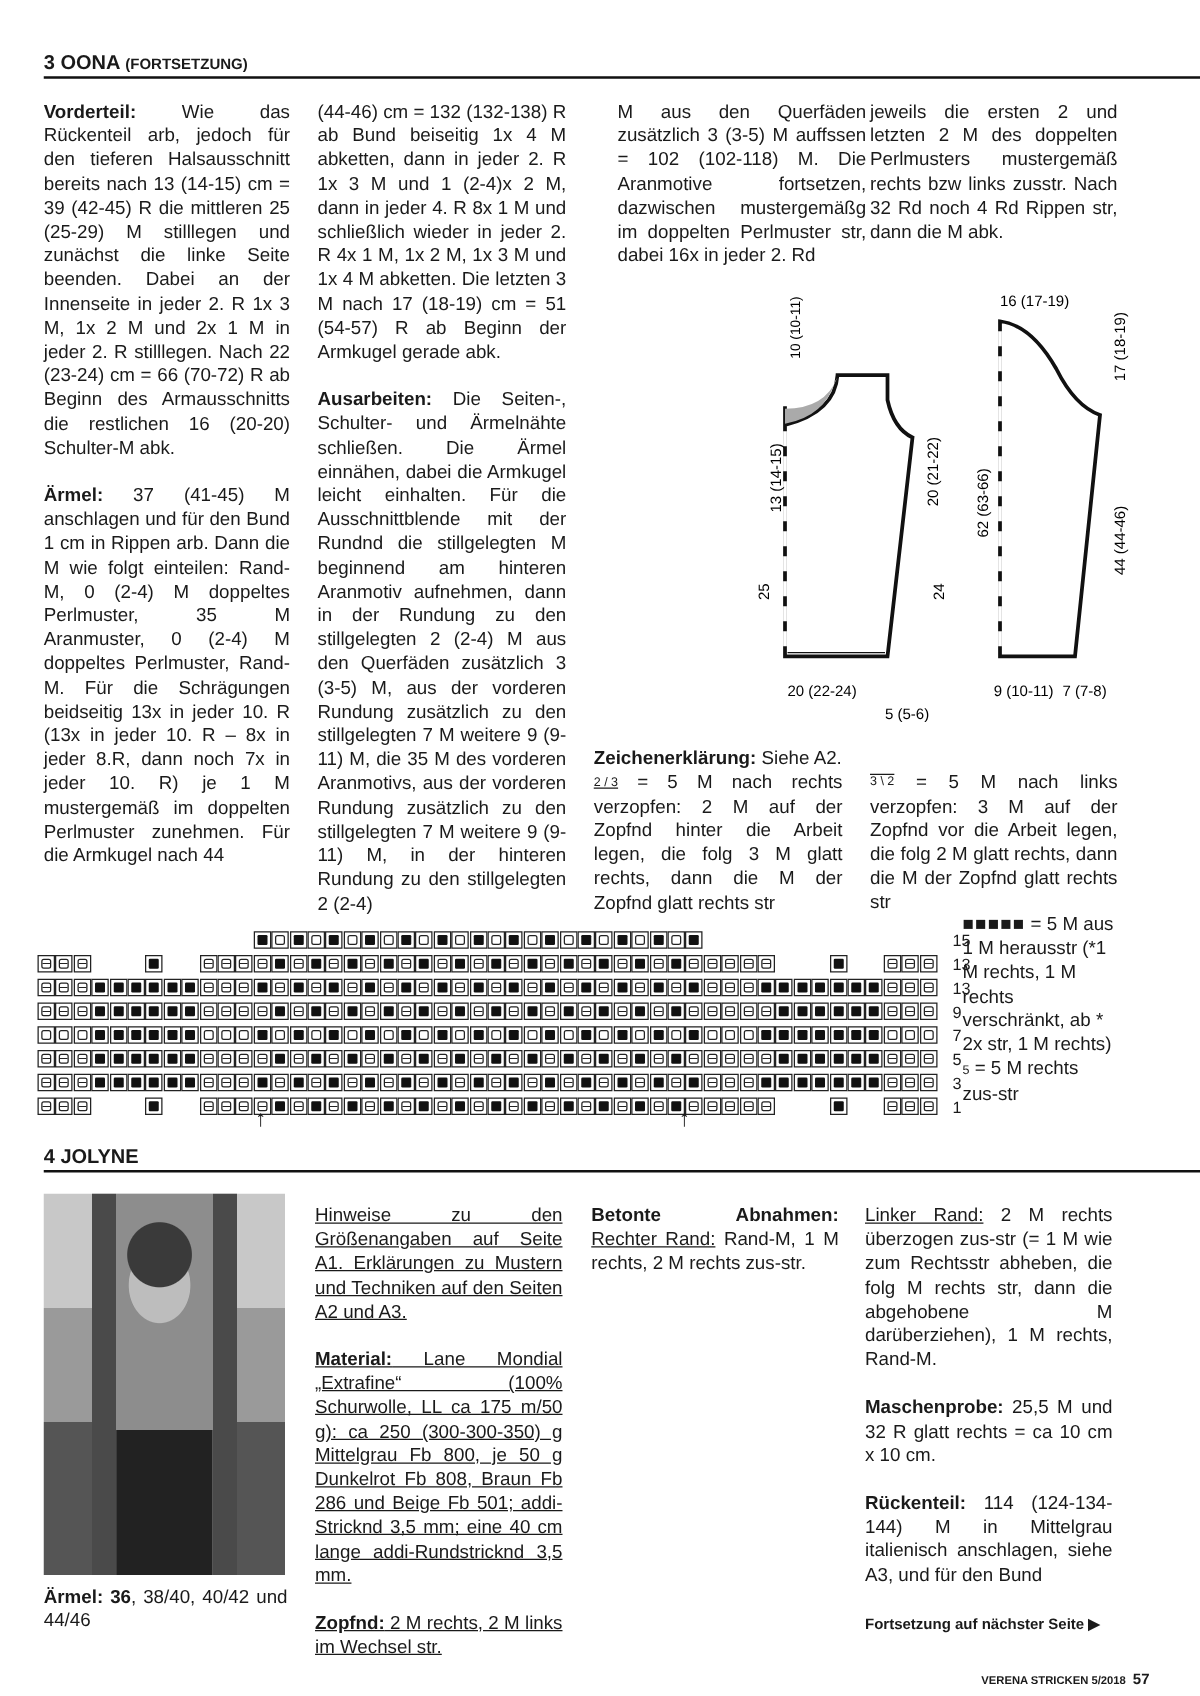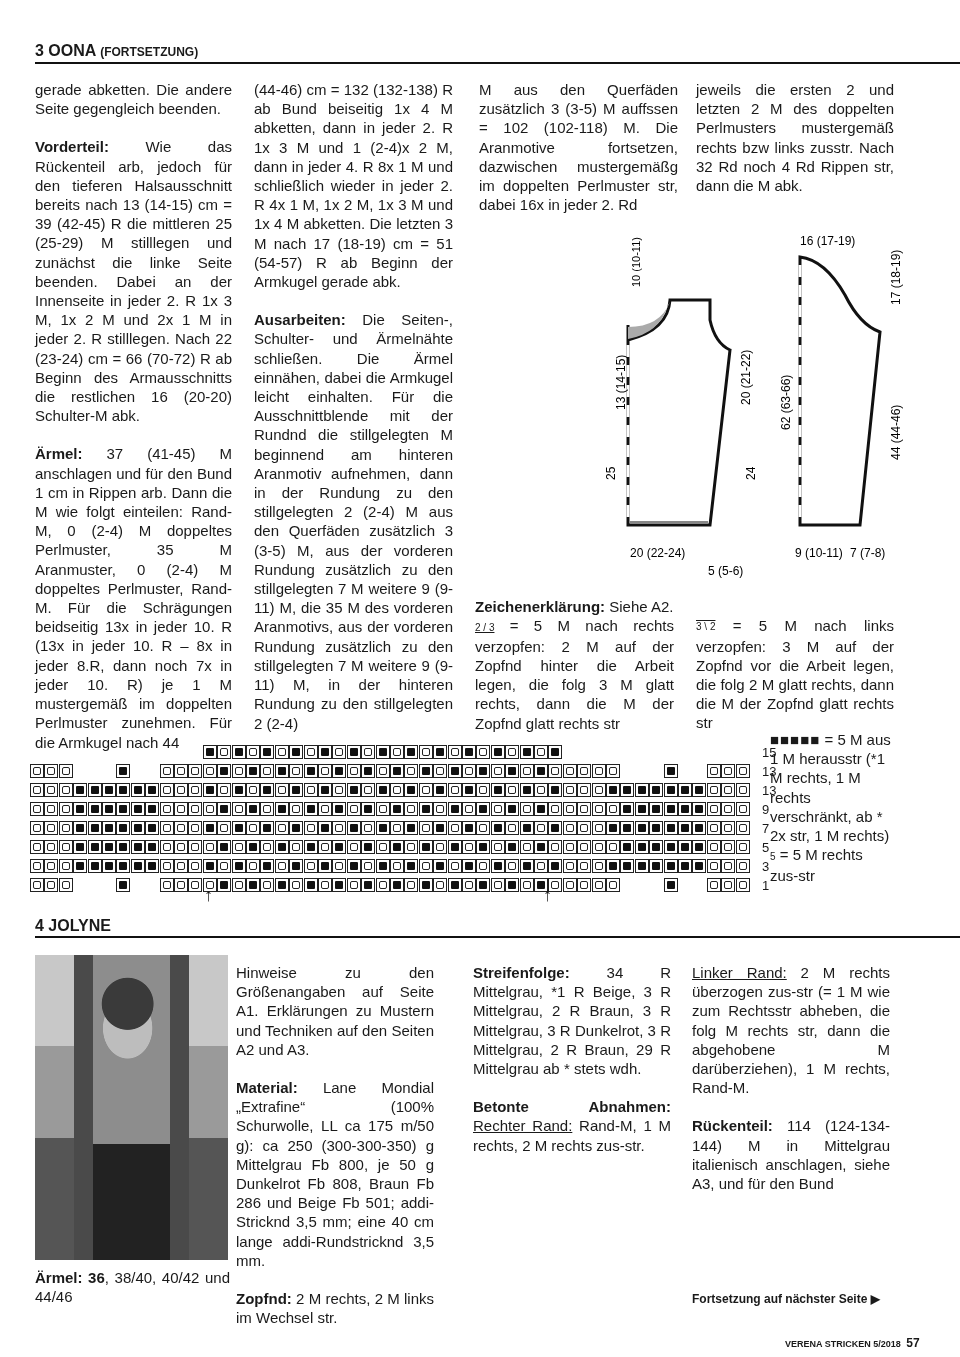--- a/index.html
+++ b/index.html
@@ -27,31 +27,30 @@
 </style>
 </head>
 <body>
 
 <div class="sec-head" style="top:42px;">
   <span>3 OONA</span>
   <span class="sub">(FORTSETZUNG)</span>
 </div>
 
 <div class="col" style="left:35px;top:80px;width:197px;">
-  <p>gerade abketten. Die andere Seite gegengleich beenden.</p>
   <p><b>Vorderteil:</b><span> Wie das Rückenteil arb, jedoch für den tieferen Halsausschnitt bereits nach 13 (14-15) cm = 39 (42-45) R die mittleren 25 (25-29) M stilllegen und zunächst die linke Seite beenden. Dabei an der Innenseite in jeder 2. R 1x 3 M, 1x 2 M und 2x 1 M in jeder 2. R stilllegen. Nach 22 (23-24) cm = 66 (70-72) R ab Beginn des Armausschnitts die restlichen 16 (20-20) Schulter-M abk.</span></p>
   <p><b>Ärmel:</b><span> 37 (41-45) M anschlagen und für den Bund 1 cm in Rippen arb. Dann die M wie folgt einteilen: Rand-M, 0 (2-4) M doppeltes Perlmuster, 35 M Aranmuster, 0 (2-4) M doppeltes Perlmuster, Rand-M. Für die Schrägungen beidseitig 13x in jeder 10. R (13x in jeder 10. R – 8x in jeder 8.R, dann noch 7x in jeder 10. R) je 1 M mustergemäß im doppelten Perlmuster zunehmen. Für die Armkugel nach 44</span></p>
 </div>
 
 <div class="col" style="left:254px;top:80px;width:199px;">
   <p>(44-46) cm = 132 (132-138) R ab Bund beiseitig 1x 4 M abketten, dann in jeder 2. R 1x 3 M und 1 (2-4)x 2 M, dann in jeder 4. R 8x 1 M und schließlich wieder in jeder 2. R 4x 1 M, 1x 2 M, 1x 3 M und 1x 4 M abketten. Die letzten 3 M nach 17 (18-19) cm = 51 (54-57) R ab Beginn der Armkugel gerade abk.</p>
   <p><b>Ausarbeiten:</b><span> Die Seiten-, Schulter- und Ärmelnähte schließen. Die Ärmel einnähen, dabei die Armkugel leicht einhalten. Für die Ausschnittblende mit der Rundnd die stillgelegten M beginnend am hinteren Aranmotiv aufnehmen, dann in der Rundung zu den stillgelegten 2 (2-4) M aus den Querfäden zusätzlich 3 (3-5) M, aus der vorderen Rundung zusätzlich zu den stillgelegten 7 M weitere 9 (9-11) M, die 35 M des vorderen Aranmotivs, aus der vorderen Rundung zusätzlich zu den stillgelegten 7 M weitere 9 (9-11) M, in der hinteren Rundung zu den stillgelegten 2 (2-4)</span></p>
 </div>
 
-<div class="col" style="left:479px;top:80px;width:199px;">
+<div class="col" style="left:494px;top:80px;width:199px;">
   <p>M aus den Querfäden zusätzlich 3 (3-5) M auffssen = 102 (102-118) M. Die Aranmotive fortsetzen, dazwischen mustergemäßg im doppelten Perlmuster str, dabei 16x in jeder 2. Rd</p>
 </div>
 
 <div class="col" style="left:696px;top:80px;width:198px;">
   <p>jeweils die ersten 2 und letzten 2 M des doppelten Perlmusters mustergemäß rechts bzw links zusstr. Nach 32 Rd noch 4 Rd Rippen str, dann die M abk.</p>
 </div>
 
 <svg style="position:absolute;left:580px;top:225px;" width="190" height="360" viewBox="0 0 190 360">
   <path d="M48 100 L48 300 L130 300 L150 125 Q135 118 130 95 L130 75 L90 75 Q88 105 48 115 Z" fill="none" stroke="#111" stroke-width="3" stroke-dasharray="0"></path>
   <path d="M48 102 Q80 102 90 77 L88 80 Q80 108 48 114 Z" fill="#aaa"></path>
@@ -462,33 +461,33 @@
 </div>
 
 <div class="photo">
     <div class="skirt"></div>
   </div>
 
 <div class="col" style="left:35px;top:1268px;width:195px;">
   <b>Ärmel:</b><b> 36</b><span>, 38/40, 40/42 und 44/46</span>
 </div>
 
-<div class="col" style="left:236px;top:963px;width:198px;">
+<div class="col" style="left:252px;top:963px;width:198px;text-decoration:underline;">
   <p>Hinweise zu den Größenangaben auf Seite A1. Erklärungen zu Mustern und Techniken auf den Seiten A2 und A3.</p>
   <p><b>Material:</b><span> Lane Mondial „Extrafine“ (100% Schurwolle, LL ca 175 m/50 g): ca 250 (300-300-350) g Mittelgrau Fb 800, je 50 g Dunkelrot Fb 808, Braun Fb 286 und Beige Fb 501; addi-Stricknd 3,5 mm; eine 40 cm lange addi-Rundstricknd 3,5 mm.</span></p>
   <p><b>Zopfnd:</b><span> 2 M rechts, 2 M links im Wechsel str.</span></p>
 </div>
 
 <div class="col" style="left:473px;top:963px;width:198px;">
-  <p><b>Streifenfolge:</b><span> 34 R Mittelgrau, *1 R Beige, 3 R Mittelgrau, 2 R Braun, 3 R Mittelgrau, 3 R Dunkelrot, 3 R Mittelgrau, 2 R Braun, 29 R Mittelgrau ab * stets wdh.</span></p>
   <p><b>Betonte Abnahmen:</b> <span class="u">Rechter Rand:</span><span> Rand-M, 1 M rechts, 2 M rechts zus-str. </span></p>
 </div>
 
 <div class="col" style="left:692px;top:963px;width:198px;">
   <p><span class="u">Linker Rand:</span><span> 2 M rechts überzogen zus-str (= 1 M wie zum Rechtsstr abheben, die folg M rechts str, dann die abgehobene M darüberziehen), 1 M rechts, Rand-M.</span></p>
+  <p><b>Maschenprobe:</b><span> 25,5 M und 32 R glatt rechts = ca 10 cm x 10 cm.</span></p>
   <p><b>Rückenteil:</b><span> 114 (124-134-144) M in Mittelgrau italienisch anschlagen, siehe A3, und für den Bund</span></p>
 </div>
 
 <div style="position:absolute;left:692px;top:1292px;font-size:12px;font-weight:bold;">Fortsetzung auf nächster Seite ▶</div>
 
 <div style="position:absolute;left:785px;top:1336px;font-size:9px;font-weight:bold;">
   <span>VERENA STRICKEN 5/2018</span>
   <span style="font-size:12px;margin-left:3px;">57</span>
 </div>
 

